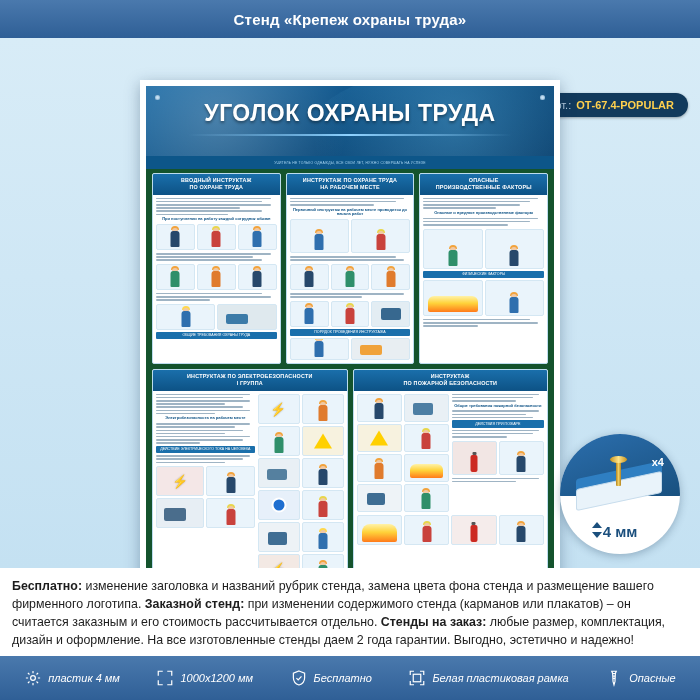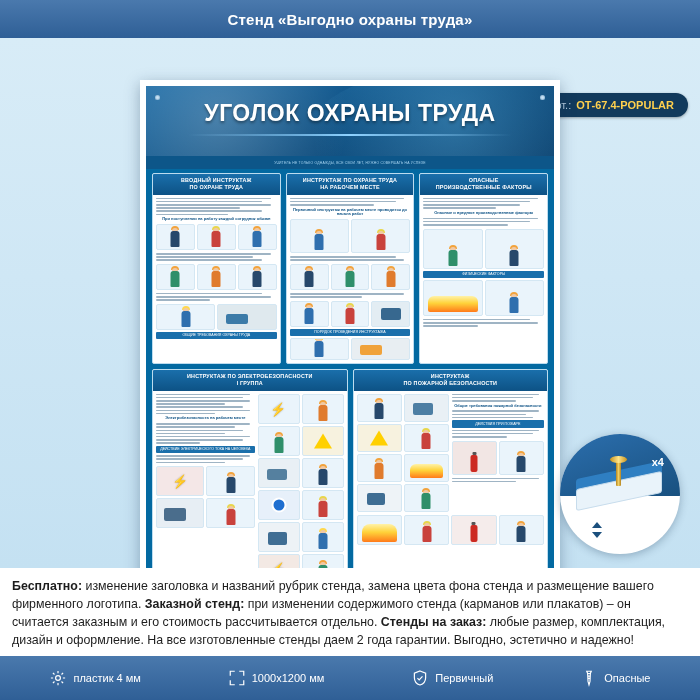--- a/index.html
+++ b/index.html
@@ -56,21 +56,21 @@
     top: 42px;
     width: 420px;
     height: 512px;
     background: #ffffff;
     padding: 6px;
     box-shadow: 0 4px 14px rgba(20,50,80,.35);
   }
   .board-inner {
     width: 100%;
     height: 100%;
-    background: #0369a1;
+    background: #14532d;
     position: relative;
     overflow: hidden;
   }
   .board-head {
     height: 70px;
     background: linear-gradient(160deg, #1c6ba5 0%, #0e4e80 55%, #0a3f6c 100%);
     position: relative;
     overflow: hidden;
   }
   .board-head:before {
@@ -365,28 +365,28 @@
   .features {
     height: 44px;
     background: linear-gradient(#4a79ad, #2f5f96);
     display: flex;
     align-items: center;
     justify-content: space-around;
     color: #ffffff;
     font-size: 11px;
     padding: 0 6px;
   }
-  .feat { display: flex; align-items: center; gap: 6px; }
+  .feat { display: flex; align-items: center; gap: 6px; font-style: italic; }
   .feat svg { display: block; }
 </style>
 </head>
 <body>
 
 <div class="titlebar">
-  <span>Стенд «Выгодно охраны труда»</span>
+  <span>Стенд «Крепеж охраны труда»</span>
 </div>
 
 <div class="stage">
 
   <div class="art-badge">
     <span class="lbl">Арт.:</span>
     <span class="val">ОТ-67.4-POPULAR</span>
   </div>
 
   <div class="board">
@@ -775,20 +775,21 @@
   </div>
 
   <div class="mount">
     <div class="m-top"></div>
     <div class="plate"></div>
     <div class="plate2"></div>
     <div class="screw"></div>
     <div class="screw-head"></div>
     <div class="x4">x4</div>
     <div class="arrows"></div>
+    <div class="mm">4 мм</div>
   </div>
 </div>
 
 <div class="desc">
   <b>Бесплатно:</b><span> изменение заголовка и названий рубрик стенда, замена цвета фона стенда и размещение вашего фирменного логотипа. </span><b>Заказной стенд:</b><span> при изменении содержимого стенда (карманов или плакатов) – он считается заказным и его стоимость рассчитывается отдельно. </span><b>Стенды на заказ:</b><span> любые размер, комплектация, дизайн и оформление. На все изготовленные стенды даем 2 года гарантии. Выгодно, эстетично и надежно!</span>
 </div>
 
 <div class="features">
 
   <div class="feat">
@@ -810,23 +811,32 @@
     <span>1000х1200 мм</span>
   </div>
 
   <div class="feat">
     <span>
       <svg width="18" height="18" viewBox="0 0 24 24" fill="none" stroke="#ffffff" stroke-width="1.6">
         <path d="M12 2.6l7.5 3v6c0 4.6-3.2 8.3-7.5 9.8-4.3-1.5-7.5-5.2-7.5-9.8v-6z"></path>
         <path d="M8.6 12.2l2.3 2.3 4.4-4.6"></path>
       </svg>
     </span>
-    <span>Первичный</span>
+    <span>Бесплатно</span>
   </div>
 
+  <div class="feat">
+    <span>
+      <svg width="18" height="18" viewBox="0 0 24 24" fill="none" stroke="#ffffff" stroke-width="1.6">
+        <path d="M3 8V3h5M21 8V3h-5M3 16v5h5M21 16v5h-5"></path>
+        <rect x="7" y="7" width="10" height="10"></rect>
+      </svg>
+    </span>
+    <span>Белая пластиковая рамка</span>
+  </div>
 
   <div class="feat">
     <span>
       <svg width="18" height="18" viewBox="0 0 24 24" fill="none" stroke="#ffffff" stroke-width="1.6">
         <path d="M9 3h6l-1.2 3H10.2z"></path>
         <path d="M10.2 6h3.6l-.5 10.5L12 21l-1.3-4.5z"></path>
         <path d="M10.6 9.5h2.8M10.6 12.4h2.8"></path>
       </svg>
     </span>
     <span>Опасные</span>

